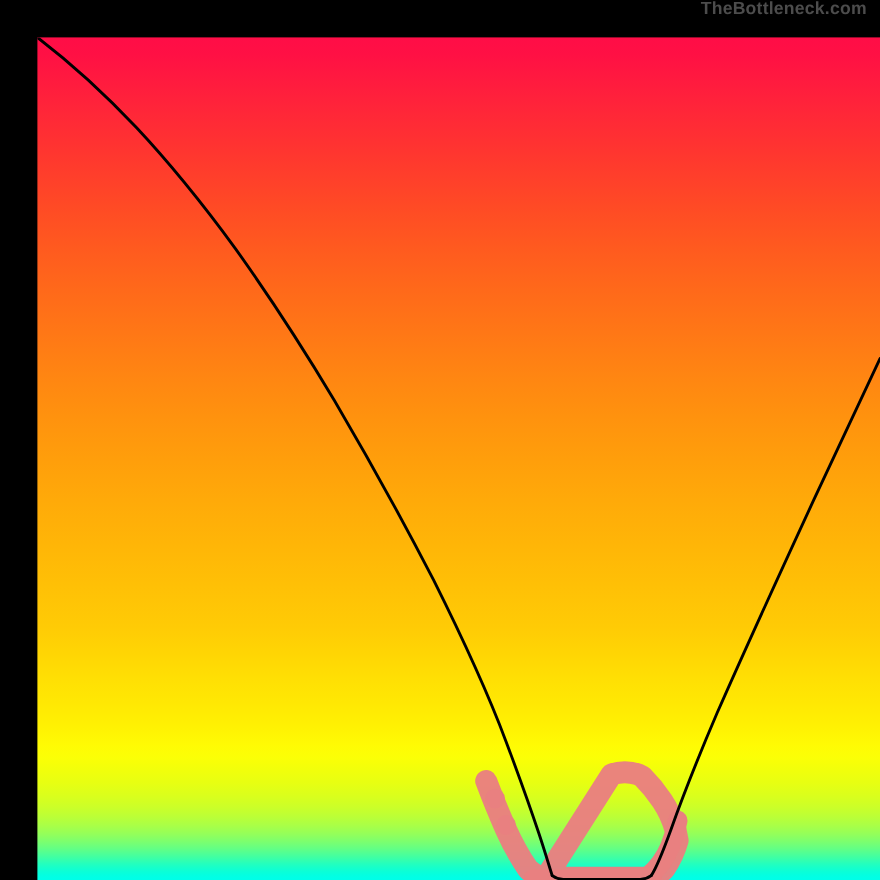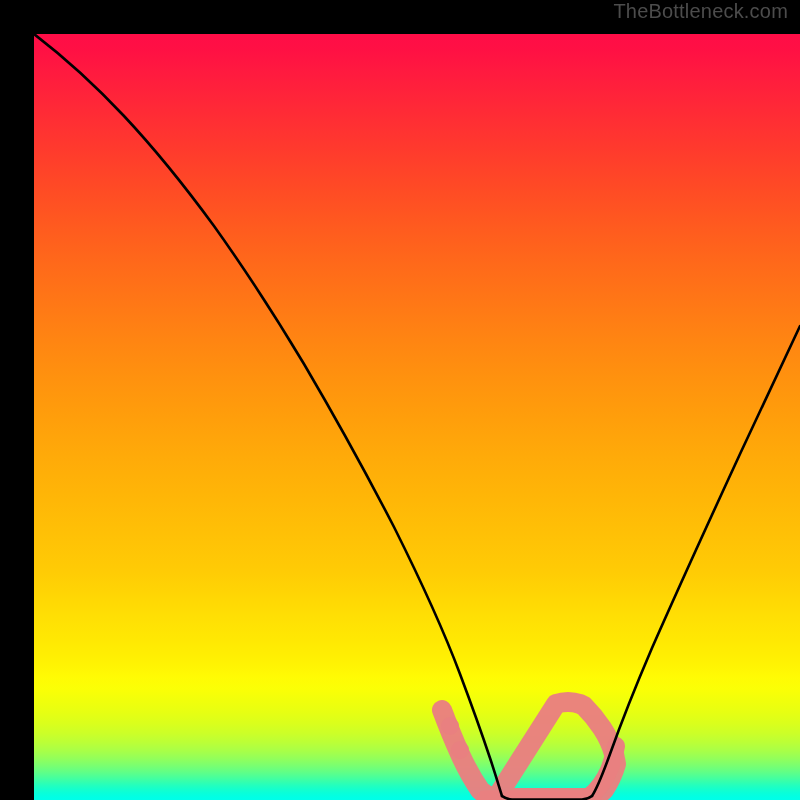--- a/index.html
+++ b/index.html
@@ -80,22 +80,22 @@
     left: 0;
     top: 0;
     width: 766px;
     height: 766px;
   }
   .watermark {
     position: absolute;
     top: 0px;
     right: 12px;
     color: #4c4c4c;
-    font-size: 20px;
-    font-weight: 400;
+    font-size: 16px;
+    font-weight: 700;
     letter-spacing: 0.2px;
   }
 </style>
 </head>
 <body>
 
 <div class="frame">
   <div class="plot-area">
     <div class="gradient-bg"></div>
 

